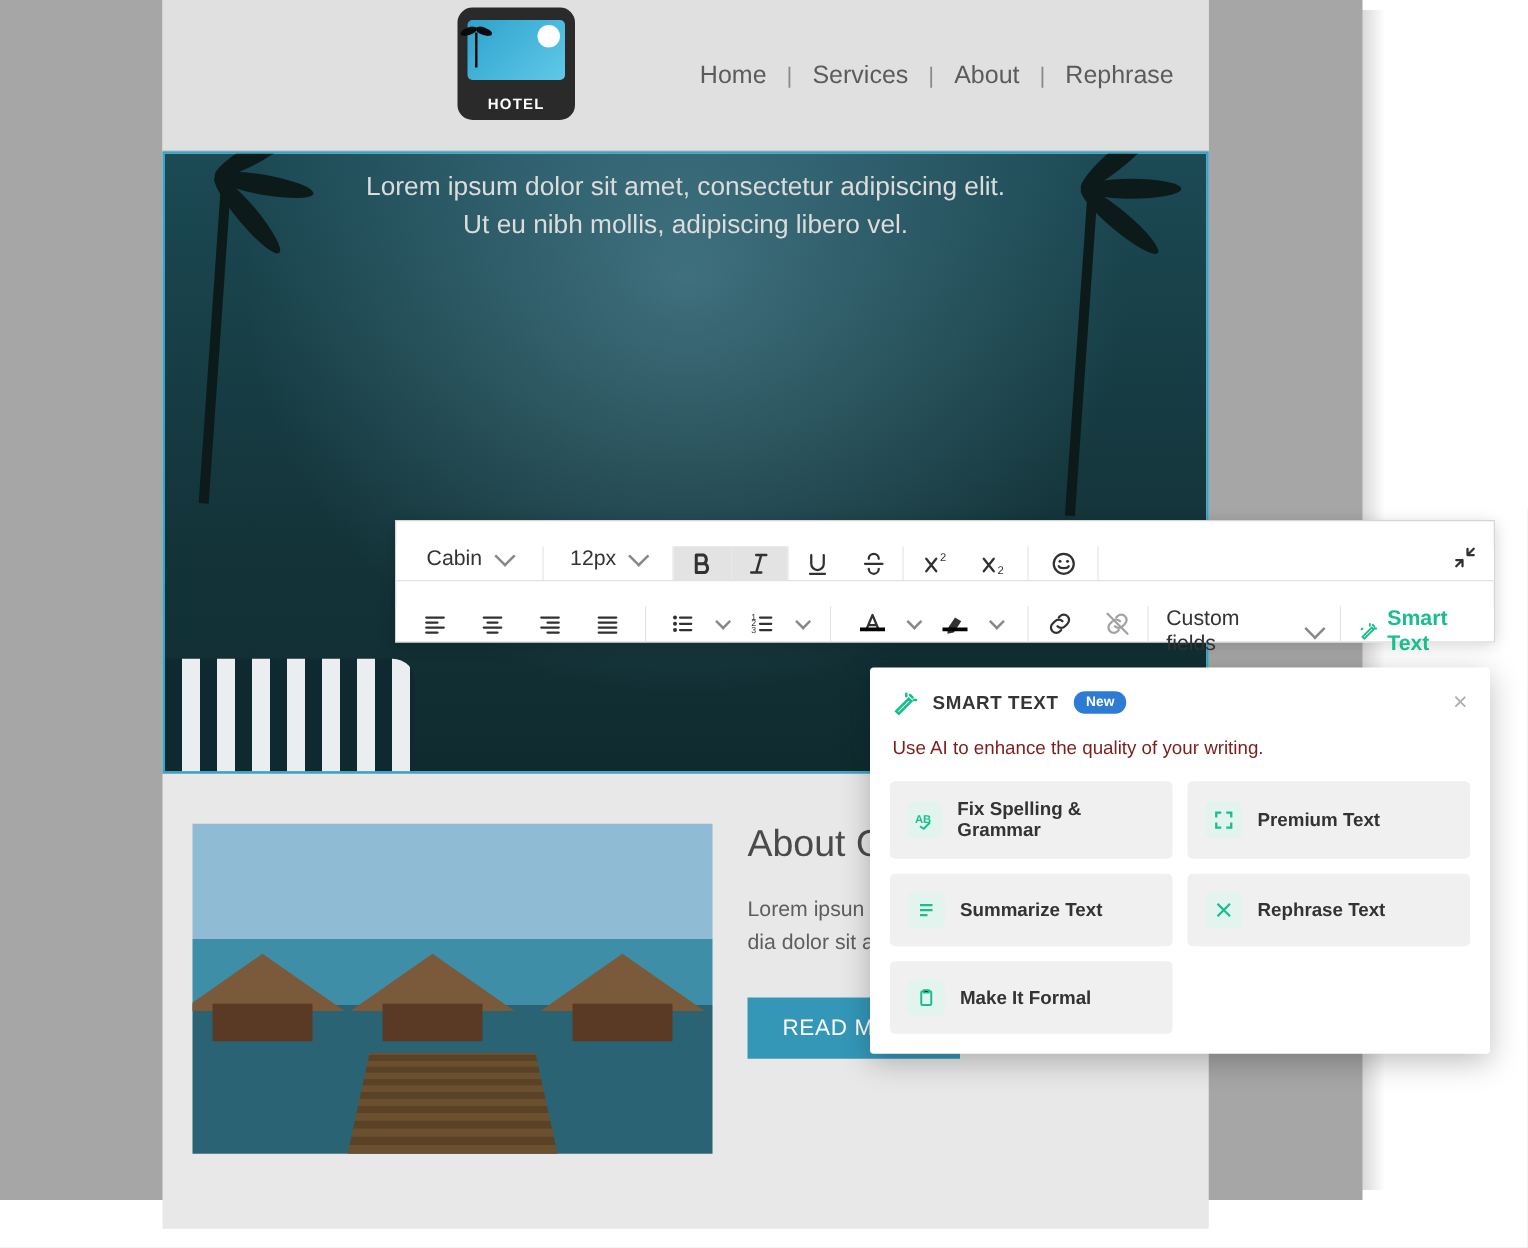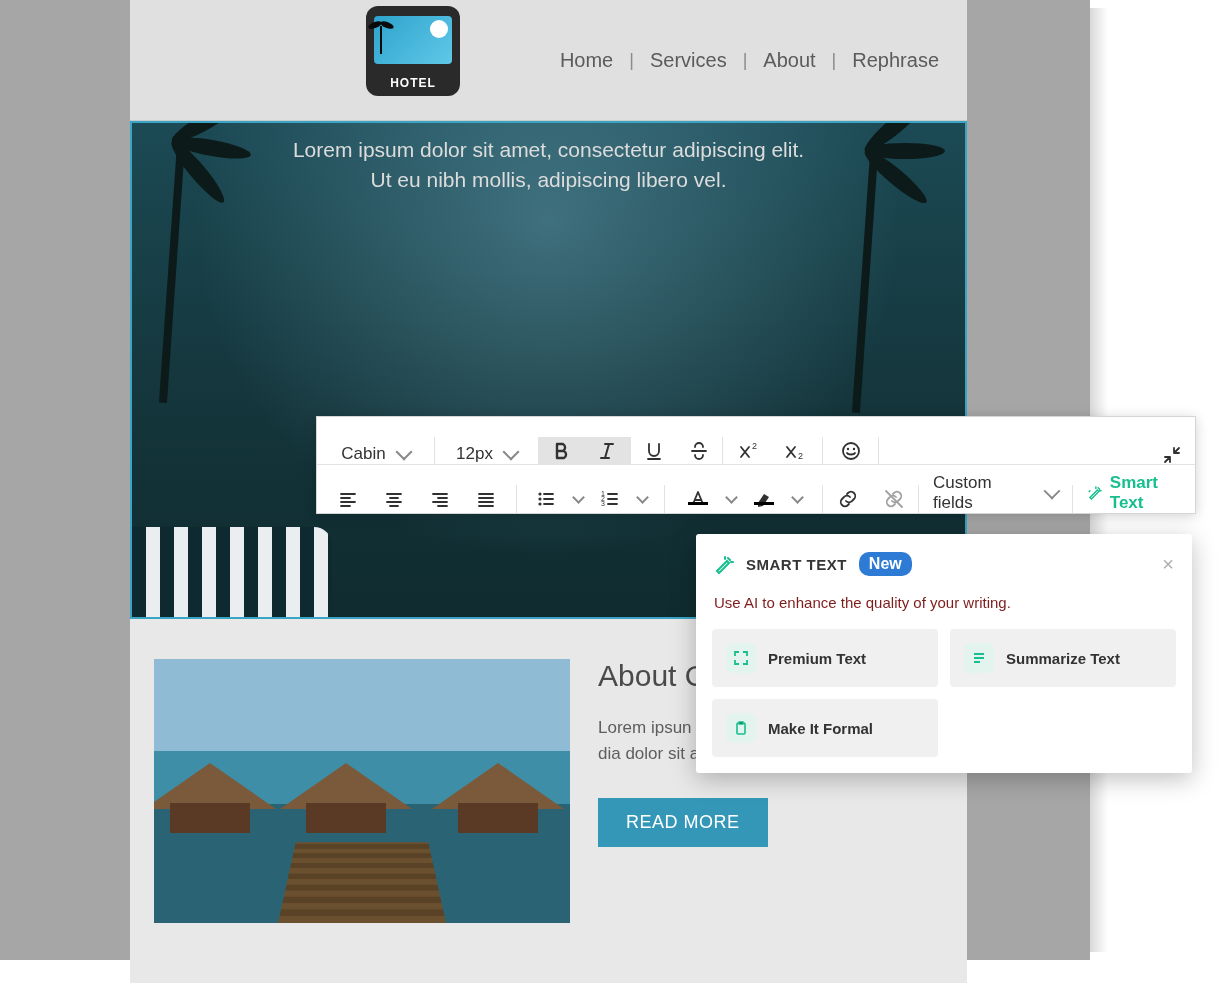--- a/index.html
+++ b/index.html
@@ -45,39 +45,39 @@
 
 .about-text { flex:1; color:#5e5e5e; }
 .about-text h2 { color:#4a4a4a; font-size:30px; font-weight:400; margin-bottom:22px; }
 .about-text p { font-size:17px; line-height:1.55; }
 .readmore { display:inline-block; margin-top:30px; background:#3497b8; color:#fff; padding:14px 28px; font-size:18px; letter-spacing:0.5px; border:none; cursor:pointer; }
 
 
 .toolbar { position:absolute; left:316px; top:416px; width:880px; background:#fff; border:1px solid #d5d5d5; box-shadow:0 2px 12px rgba(0,0,0,0.18); display:flex; flex-direction:column; font-size:17px; color:#333; }
 .tb-row { display:flex; align-items:stretch; height:48px; }
 .tb-row:first-child { border-bottom:1px solid #e2e2e2; }
-.tb-cell { display:flex; align-items:flex-end; justify-content:center; border-right:1px solid #e2e2e2; background:#fff; position:relative;margin-top:20px; }
+.tb-cell { display:flex; align-items:flex-start; justify-content:center; border-right:1px solid #e2e2e2; background:#fff; position:relative;margin-top:20px; }
 .tb-cell.last { border-right:none; }
 .tb-btn { display:flex; align-items:center; justify-content:center; width:46px; height:100%; cursor:pointer; }
 .tb-btn.active { background:#e3e3e3; }
 .tb-sel { display:flex; align-items:center; padding:0 14px; cursor:pointer; gap:12px; }
 .chev { width:12px; height:12px; border-right:2px solid #888; border-bottom:2px solid #888; transform:rotate(45deg); margin-top:-4px; }
 .collapse { display:flex; align-items:center; justify-content:center; width:46px; cursor:pointer; margin-left:auto; }
 .smart-txt-btn { display:flex; align-items:center; gap:8px; padding:0 14px; color:#17bf8e; font-weight:700; cursor:pointer; }
 .smart-txt-btn svg { stroke:#17bf8e; }
 
 
 .mini-chev { width:9px; height:9px; border-right:2px solid #888; border-bottom:2px solid #888; transform:rotate(45deg); margin-top:-3px; margin-left:2px; }
 .color-under { height:3px; width:20px; background:#000; position:absolute; bottom:8px; }
 
 
 .panel { position:absolute; left:696px; top:534px; width:496px; background:#fff; box-shadow:0 6px 24px rgba(0,0,0,0.25); border-radius:3px; padding-bottom:16px; }
 .panel-head { display:flex; align-items:center; gap:12px; padding:18px 18px 14px; }
 .panel-head h3 { font-size:15px; font-weight:800; color:#353535; letter-spacing:0.5px; }
-.badge { background:#2e7bd6; color:#fff; font-size:16px; font-weight:700; padding:3px 10px; border-radius:10px; }
+.badge { background:#2e7bd6; color:#fff; font-size:11px; font-weight:700; padding:3px 10px; border-radius:10px; }
 .close-x { margin-left:auto; color:#aeaeae; font-size:20px; cursor:pointer; line-height:1; }
 .panel-sub { color:#7f1d1d; font-size:15px; padding:4px 18px 18px; }
 .panel-grid { display:grid; grid-template-columns:1fr 1fr; gap:12px; padding:0 16px; }
 .opt { background:#f0f0f0; border-radius:4px; display:flex; align-items:center; gap:12px; padding:14px 14px; cursor:pointer; }
 .opt .ico { width:30px; height:30px; background:#e3f4ef; border-radius:6px; display:flex; align-items:center; justify-content:center; color:#17bf8e; }
 .opt span.label { color:#333; font-size:15px; font-weight:700; }
 
 
 svg { display:block; }
 .stroke { stroke:#313131; stroke-width:1.8; fill:none; stroke-linecap:round; stroke-linejoin:round; }
@@ -338,32 +338,49 @@
       </svg>
     <h3>SMART TEXT</h3>
     <span class="badge">New</span>
     <span class="close-x">×</span>
   </div>
   <div class="panel-sub">Use AI to enhance the quality of your writing.</div>
   <div class="panel-grid">
     <div class="opt">
       <span class="ico">
           <svg width="16" height="16">
+            <text x="0" y="10" font-size="9" fill="#17bf8e" font-weight="700">AB</text>
+            <path stroke="#17bf8e" stroke-width="1.6" fill="none" d="M4 13l3 2 5-5"></path>
+          </svg>
+        </span>
+      <span class="label">Fix Spelling &amp; Grammar</span>
+    </div>
+    <div class="opt">
+      <span class="ico">
+          <svg width="16" height="16">
             <path stroke="#17bf8e" stroke-width="1.8" fill="none" d="M2 6V2h4M14 10v4h-4M2 10v4h4M14 6V2h-4"></path>
           </svg>
         </span>
       <span class="label">Premium Text</span>
     </div>
     <div class="opt">
       <span class="ico">
           <svg width="16" height="16">
             <path stroke="#17bf8e" stroke-width="1.8" d="M3 4h10M3 8h10M3 12h6"></path>
           </svg>
         </span>
       <span class="label">Summarize Text</span>
+    </div>
+    <div class="opt">
+      <span class="ico">
+          <svg width="16" height="16">
+            <path stroke="#17bf8e" stroke-width="1.8" fill="none" d="M3 13l10-10M3 3l10 10"></path>
+          </svg>
+        </span>
+      <span class="label">Rephrase Text</span>
     </div>
     <div class="opt">
       <span class="ico">
           <svg width="16" height="16">
             <rect x="4" y="3" width="8" height="11" rx="1" fill="none" stroke="#17bf8e" stroke-width="1.6"></rect>
             <path stroke="#17bf8e" stroke-width="1.4" d="M6 2h4v2H6z"></path>
           </svg>
         </span>
       <span class="label">Make It Formal</span>
     </div>

